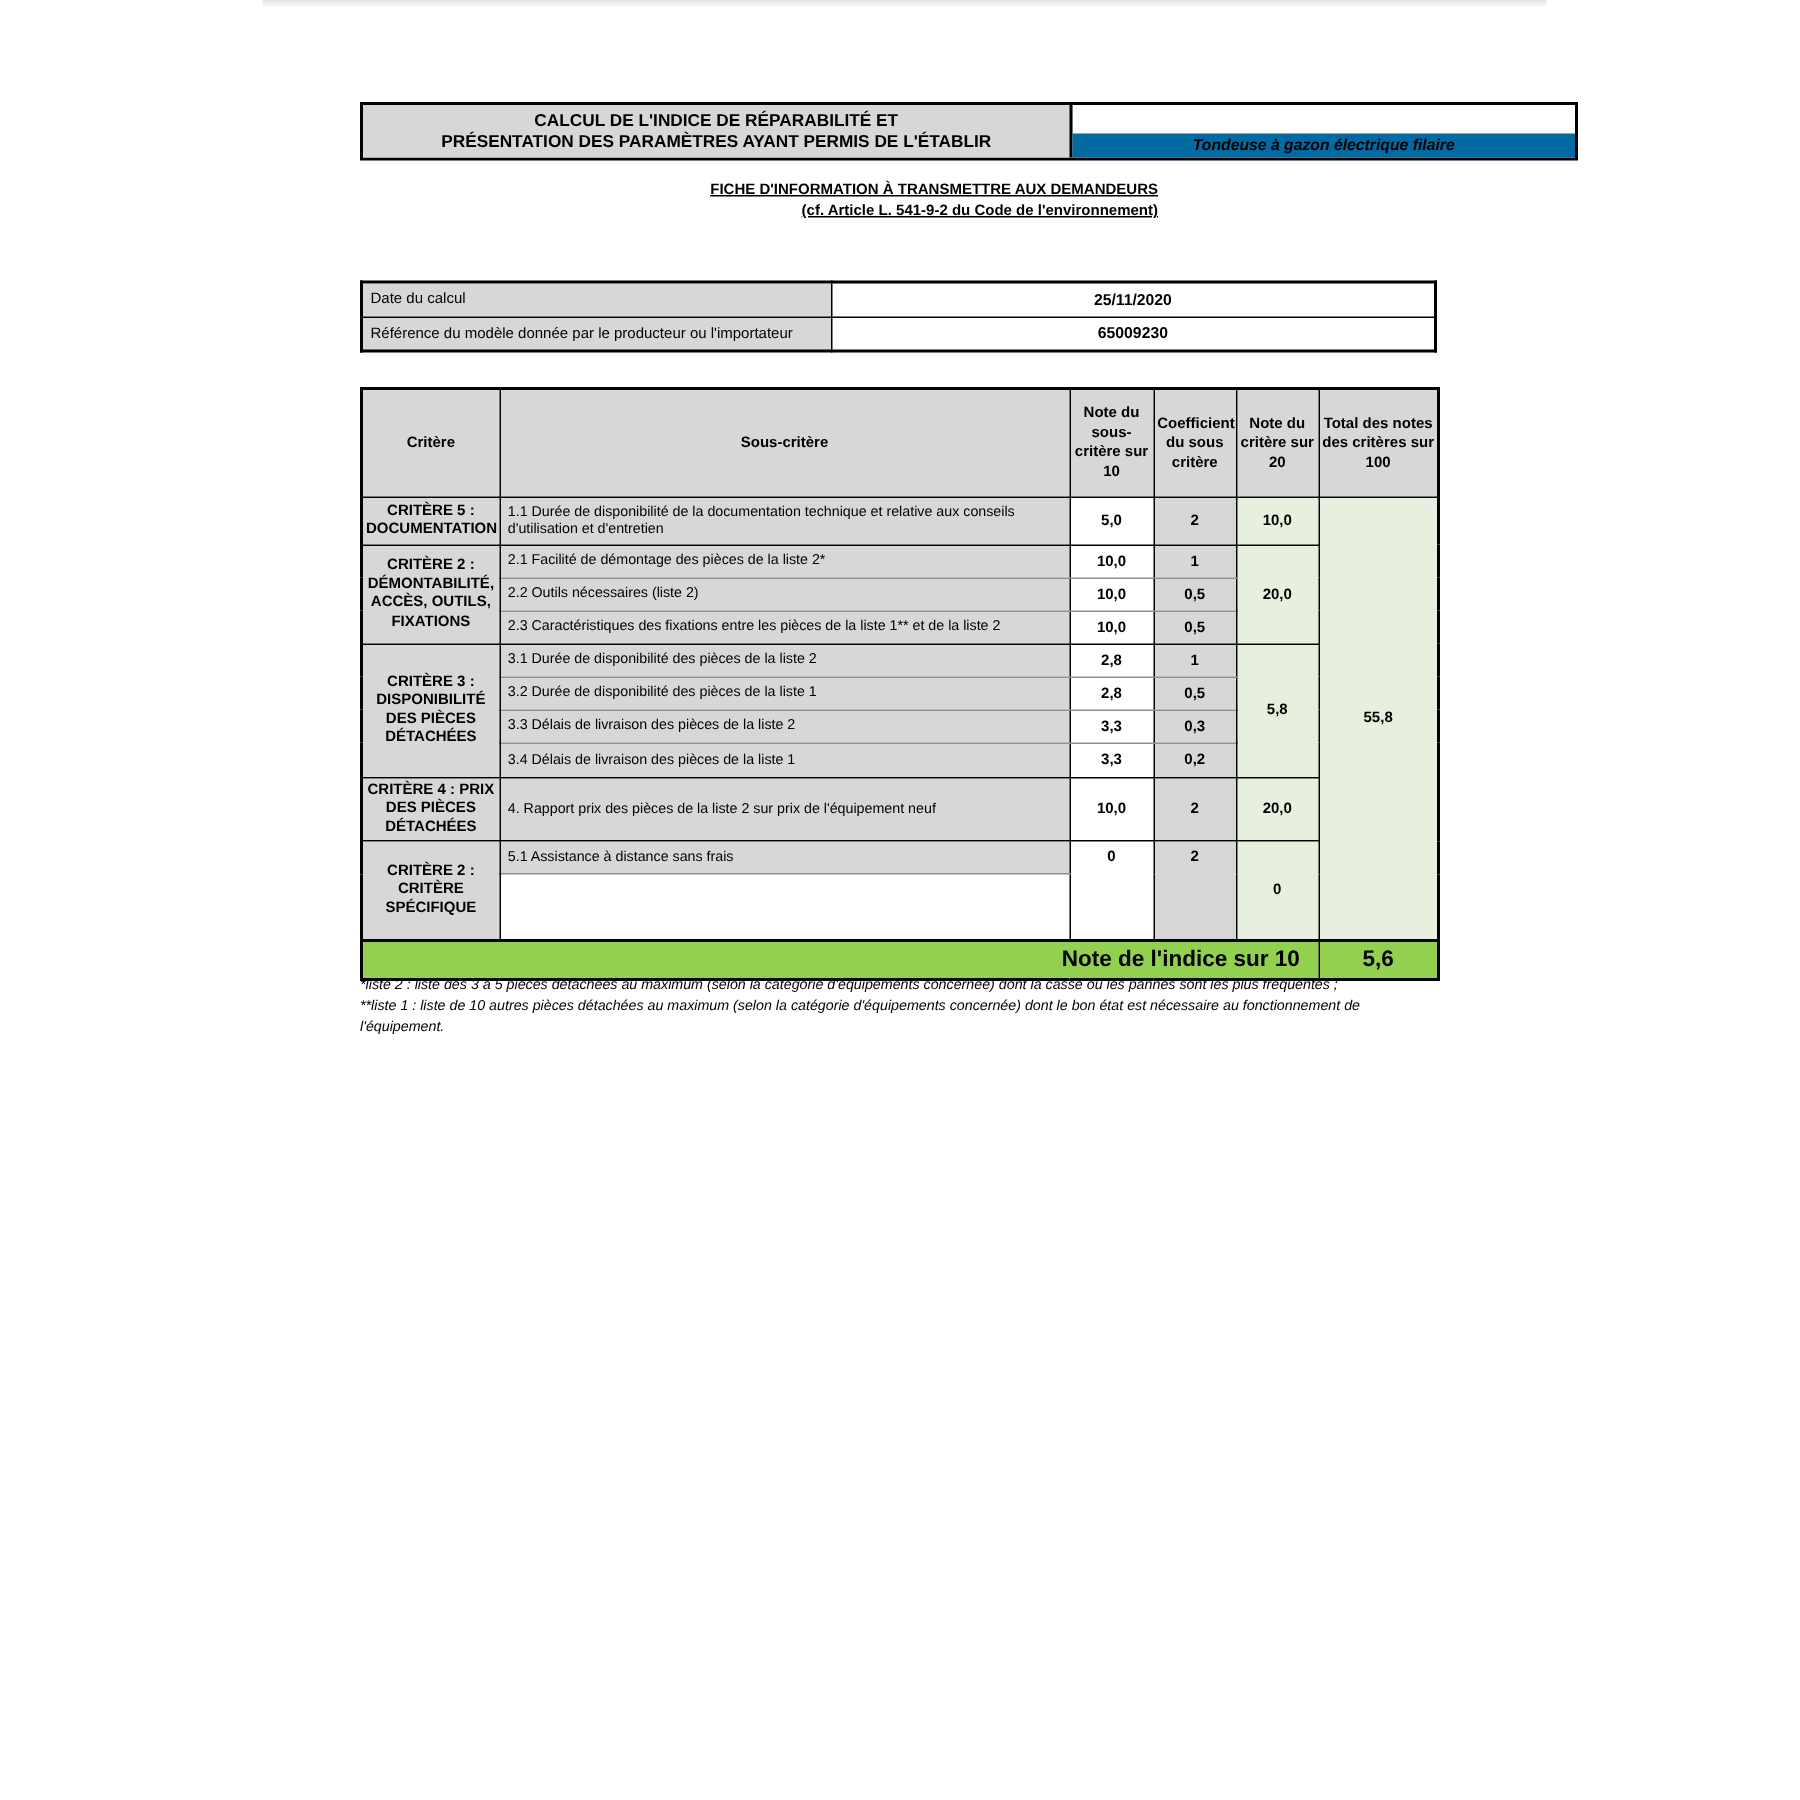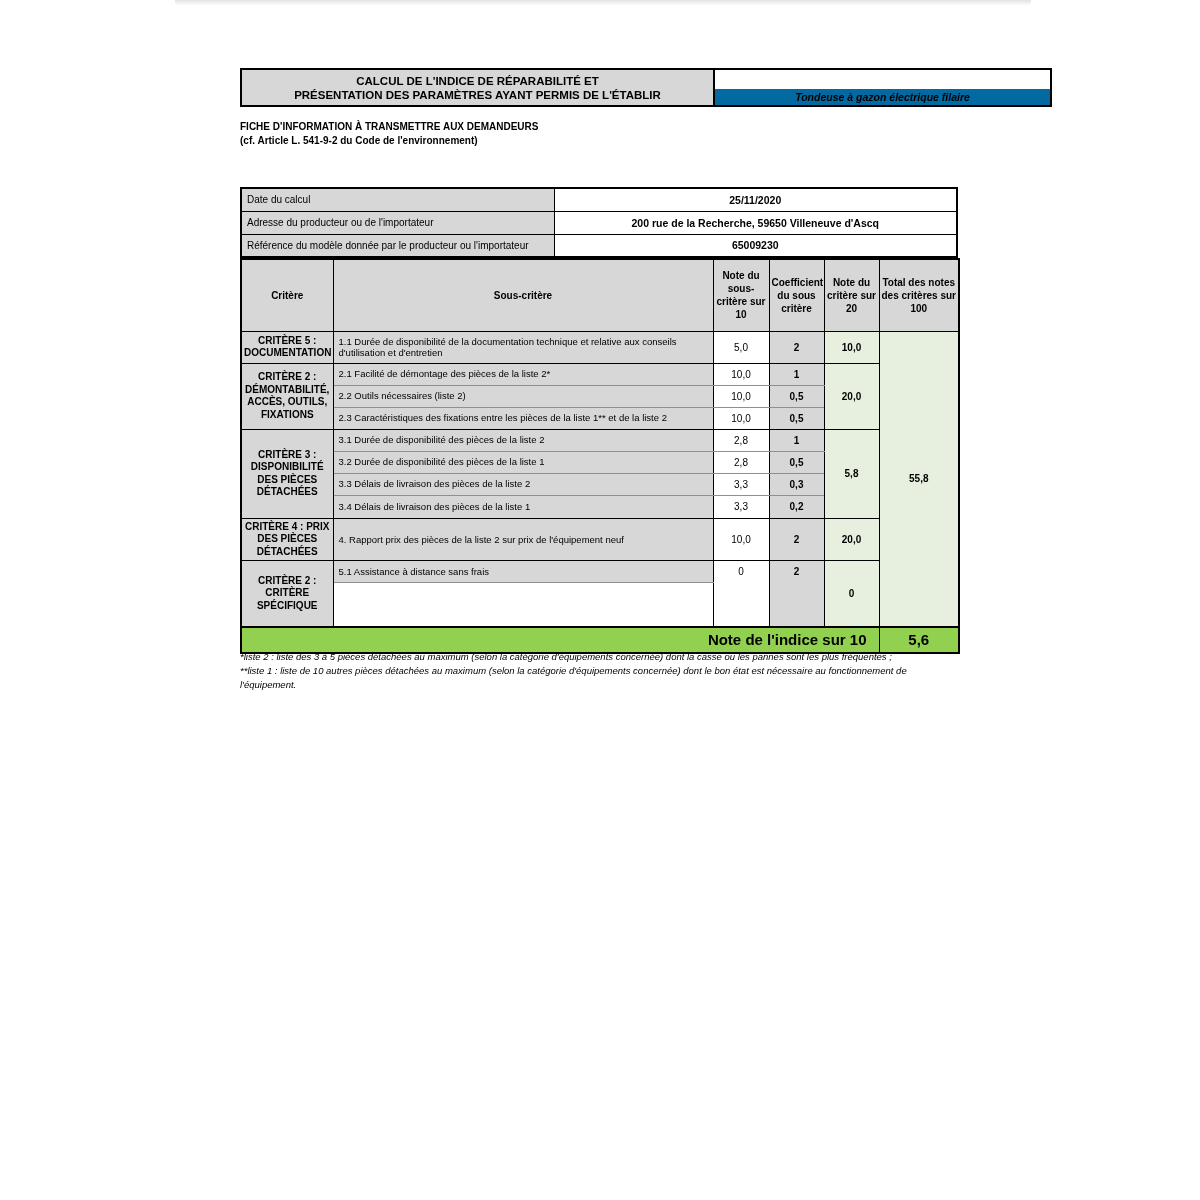--- a/index.html
+++ b/index.html
@@ -29,21 +29,21 @@
   }
   .header-product-cell {
     flex: 1; background: #0369a1;
     display: flex; justify-content: center; align-items: center;
     font-weight: bold; font-style: italic; font-size: 10.5px; text-align: center; margin-top: 19px;
   }
 
   
   .subheader {
     position: absolute; left: 240px; top: 120px; width: 532px;
-    text-align: left; font-weight: bold; font-size: 10px; line-height: 14px;
+    text-align: right; font-weight: bold; font-size: 10px; line-height: 14px; text-decoration: underline;
   }
 
   
   .info-table {
     position: absolute; left: 240px; top: 156px; width: 718px;
     border-collapse: collapse; table-layout: fixed;
     border: 2px solid #000;
     margin-top: 31px;
   }
   .info-table td {
@@ -69,21 +69,21 @@
   .main-table td.crit {
     background: #d7d7d7; font-weight: bold; font-size: 10px; line-height: 12.5px;
     text-align: center; vertical-align: middle; padding: 2px;
   }
   .main-table td.sub {
     background: #d7d7d7; font-size: 9.5px; line-height: 11.5px;
     text-align: left; vertical-align: middle; padding: 2px 5px;
   }
   .main-table td.sub.empty { background: #fff; }
   .main-table td.val {
-    background: #fff; font-weight: normal; font-size: 10px; text-align: center; vertical-align: middle;
+    background: #fff; font-weight: bold; font-size: 10px; text-align: center; vertical-align: middle;
   }
   .main-table td.coef {
     background: #d7d7d7; font-weight: bold; font-size: 10px; text-align: center; vertical-align: middle;
   }
   .main-table td.val.vtop, .main-table td.coef.vtop { vertical-align: top; padding-top: 5px; }
   .main-table td.score20 {
     background: #e7f0de; font-weight: bold; font-size: 10px; text-align: center; vertical-align: middle;
   }
   .main-table td.total100 {
     background: #e7f0de; font-weight: bold; font-size: 10px; text-align: center; vertical-align: middle; margin-top: 26px;
@@ -122,24 +122,20 @@
 <div class="subheader">
   <div>FICHE D'INFORMATION À TRANSMETTRE AUX DEMANDEURS</div>
   <div>(cf. Article L. 541-9-2 du Code de l'environnement)</div>
 </div>
 
 <table class="info-table">
   <tbody>
       <tr>
     <td class="info-label">Date du calcul</td>
     <td class="info-value">25/11/2020</td>
-  </tr>
-  <tr>
-    <td class="info-label">Adresse du producteur ou de l'importateur</td>
-    <td class="info-value">200 rue de la Recherche, 59650 Villeneuve d'Ascq</td>
   </tr>
   <tr>
     <td class="info-label">Référence du modèle donnée par le producteur ou l'importateur</td>
     <td class="info-value">65009230</td>
   </tr>
 </tbody>
   </table>
 
 <table class="main-table">
   <colgroup>

